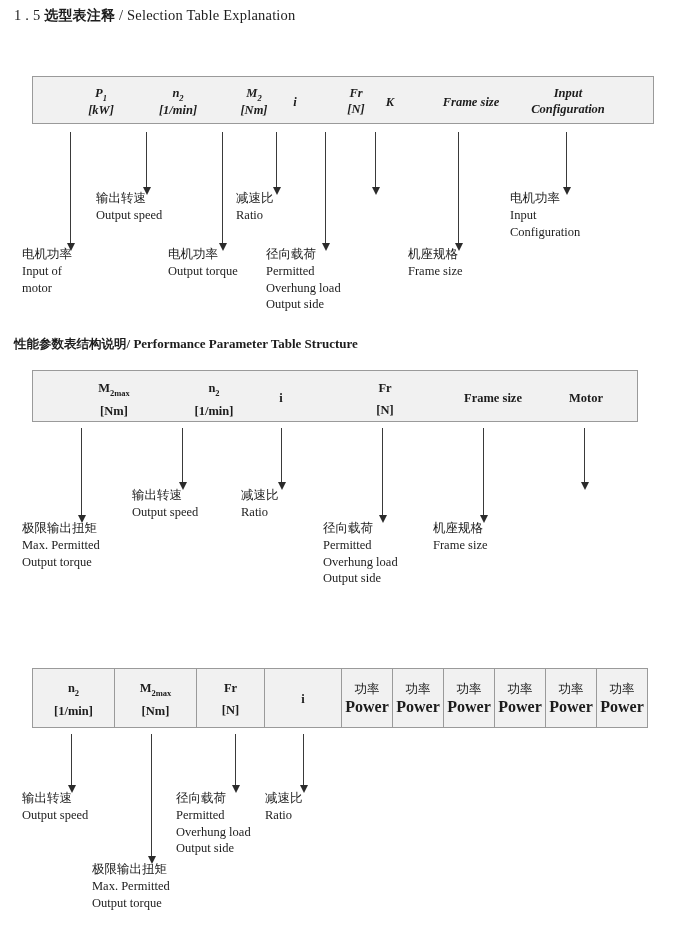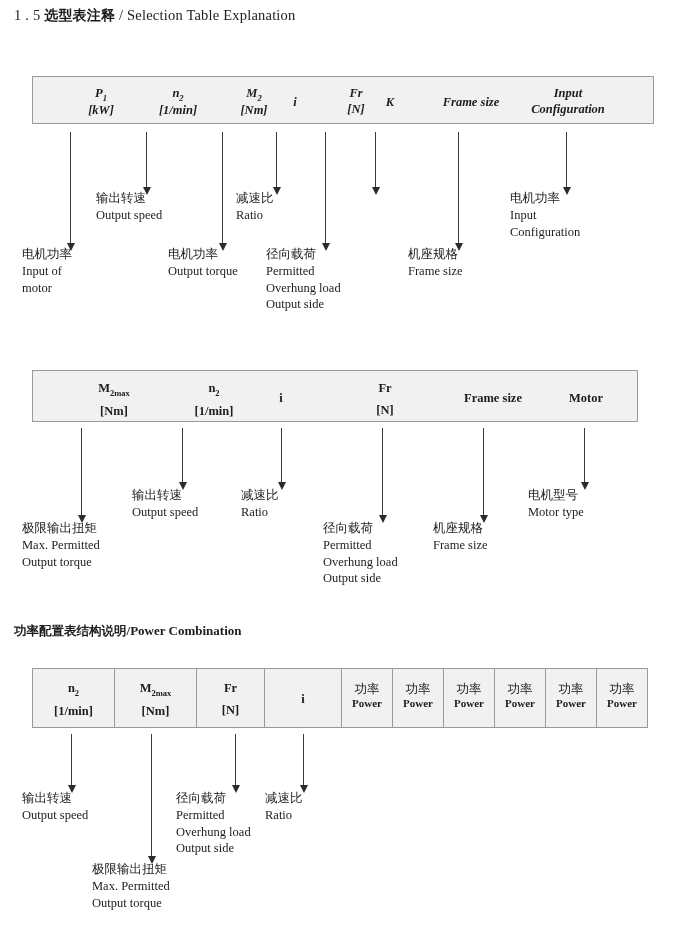--- a/index.html
+++ b/index.html
@@ -75,21 +75,21 @@
   .cell.cn-two .cn {
     display: block;
     font-family: "DejaVu Sans", sans-serif;
     font-weight: normal;
     font-size: 12.5px;
   }
   .cell.cn-two .en {
     display: block;
     font-family: "Liberation Serif", serif;
     font-weight: bold;
-    font-size: 11px;
+    font-size: 16px;
   }
   sub { font-size: 0.68em; font-weight: bold; }
 
   .vdiv {
     position: absolute;
     width: 1px;
     background: #9a9a9a;
   }
 
   
@@ -211,20 +211,23 @@
     <span class="cn">径向载荷</span>
     <span class="en">Permitted</span>
     <span class="en">Overhung load</span>
     <span class="en">Output side</span>
   </div>
   <div class="note" style="left:408px; top:246px; width:100px;">
     <span class="cn">机座规格</span>
     <span class="en">Frame size</span>
   </div>
 
+  <div class="sec-head" style="top:336px">
+    <span class="cn">性能参数表结构说明</span><span class="en">/</span>&nbsp;<span class="en">Performance Parameter Table Structure</span>
+  </div>
 
   <div class="tbl" style="left:32px; top:370px; width:606px; height:52px;">
     <div class="cell" style="left:26px; top:10px; width:110px;">
       <span class="sym"><span>M</span><sub>2max</sub></span>
       <span class="unit" style="margin-top:6px">[Nm]</span>
     </div>
     <div class="cell" style="left:126px; top:10px; width:110px;">
       <span class="sym"><span>n</span><sub>2</sub></span>
       <span class="unit" style="margin-top:6px">[1/min]</span>
     </div>
@@ -251,44 +254,37 @@
   <div class="arrow" style="left:584px; top:428px; height:55px;"></div>
 
   <div class="note" style="left:132px; top:487px; width:100px;">
     <span class="cn">输出转速</span>
     <span class="en">Output speed</span>
   </div>
   <div class="note" style="left:241px; top:487px; width:80px;">
     <span class="cn">减速比</span>
     <span class="en">Ratio</span>
   </div>
-  <div class="note" style="left:528px; top:487px; width:112px;">
-    <span class="cn">电机型号</span>
-    <span class="en">Motor type</span>
-  </div>
 
   <div class="note" style="left:22px; top:520px; width:118px;">
     <span class="cn">极限输出扭矩</span>
     <span class="en">Max. Permitted</span>
     <span class="en">Output  torque</span>
   </div>
   <div class="note" style="left:323px; top:520px; width:118px;">
     <span class="cn">径向载荷</span>
     <span class="en">Permitted</span>
     <span class="en">Overhung load</span>
     <span class="en">Output side</span>
   </div>
   <div class="note" style="left:433px; top:520px; width:100px;">
     <span class="cn">机座规格</span>
     <span class="en">Frame size</span>
   </div>
 
-  <div class="sec-head" style="top:623px">
-    <span class="cn">功率配置表结构说明</span><span class="en">/</span><span class="en">Power Combination</span>
-  </div>
 
   <div class="tbl" style="left:32px; top:668px; width:616px; height:60px;">
 
     <div class="vdiv" style="left:81px;  top:0; height:58px;"></div>
     <div class="vdiv" style="left:163px; top:0; height:58px;"></div>
     <div class="vdiv" style="left:231px; top:0; height:58px;"></div>
     <div class="vdiv" style="left:308px; top:0; height:58px;"></div>
     <div class="vdiv" style="left:359px; top:0; height:58px;"></div>
     <div class="vdiv" style="left:410px; top:0; height:58px;"></div>
     <div class="vdiv" style="left:461px; top:0; height:58px;"></div>

